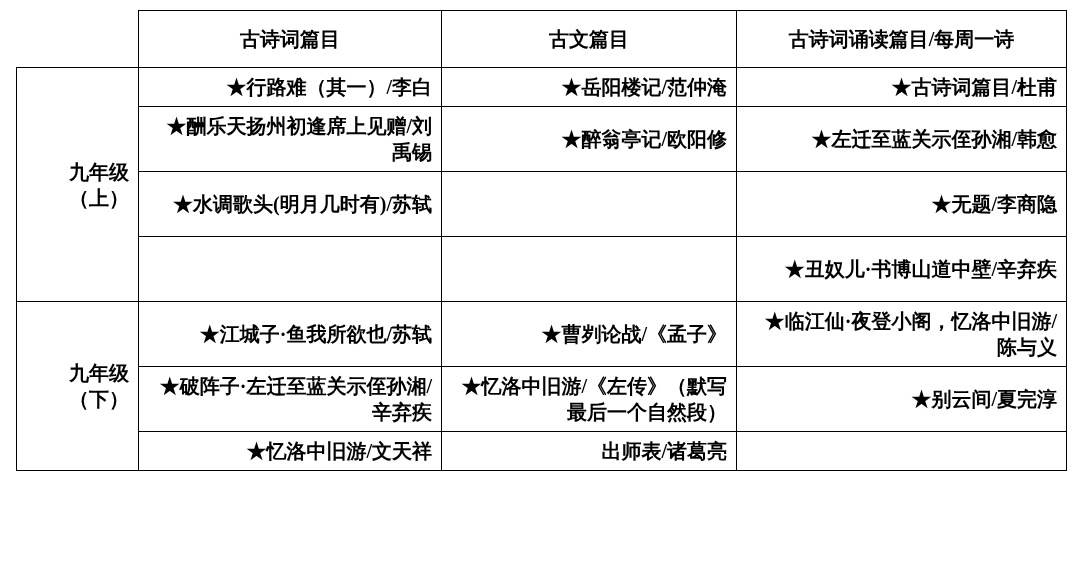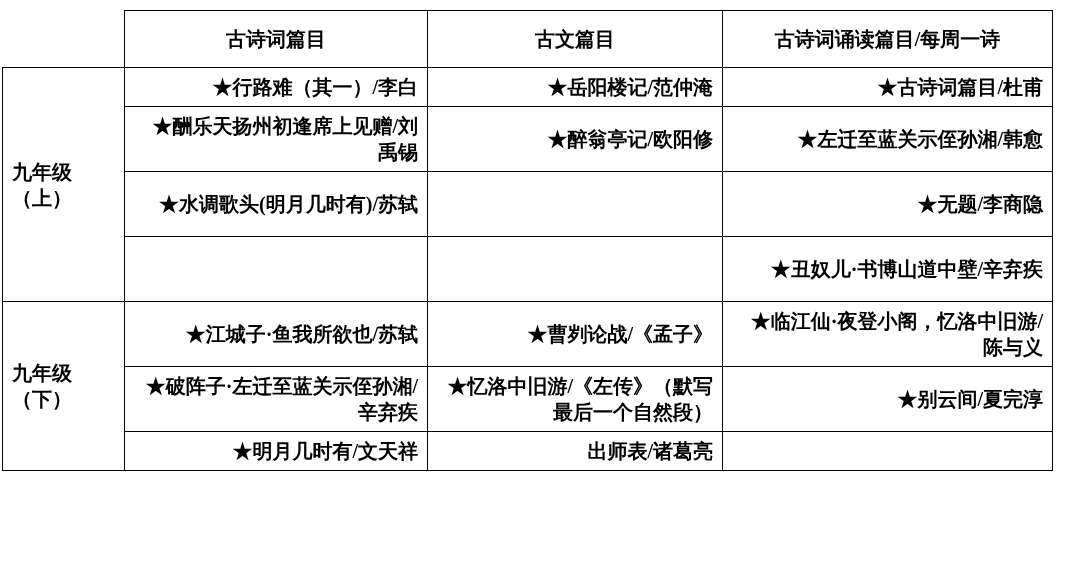--- a/index.html
+++ b/index.html
@@ -16,21 +16,21 @@
   }
   .sheet {
     width: 1080px;
     height: 584px;
     position: relative;
     background: #ffffff;
   }
   table.poem-table {
     border-collapse: collapse;
     table-layout: fixed;
-    margin: 10px 0 0 2px;
+    margin: 10px 0 0 16px;
     width: 1050px;
   }
   table.poem-table td,
   table.poem-table th {
     border: 1px solid #000000;
     padding: 6px 9px;
     vertical-align: middle;
     font-size: 20px;
     line-height: 1.30;
     font-weight: bold;
@@ -46,21 +46,21 @@
     height: 44px;
     font-weight: bold;
   }
   .head-blank {
     border-top: 0 !important;
     border-left: 0 !important;
     border-bottom: 1px solid #000 !important;
     background: #ffffff;
   }
   .grade-cell {
-    text-align: left;
+    text-align: right;
     font-weight: bold;
     line-height: 1.35;
   }
   .item-cell {
     text-align: right;
     font-weight: bold;
   }
   .empty-cell {
     height: 52px;
   }
@@ -117,19 +117,19 @@
         <td class="item-cell">★江城子·鱼我所欲也/苏轼</td>
         <td class="item-cell">★曹刿论战/《孟子》</td>
         <td class="item-cell">★临江仙·夜登小阁，忆洛中旧游/陈与义</td>
       </tr>
       <tr>
         <td class="item-cell">★破阵子·左迁至蓝关示侄孙湘/辛弃疾</td>
         <td class="item-cell">★忆洛中旧游/《左传》（默写最后一个自然段）</td>
         <td class="item-cell">★别云间/夏完淳</td>
       </tr>
       <tr>
-        <td class="item-cell">★明月几时有/文天祥</td>
+        <td class="item-cell">★忆洛中旧游/文天祥</td>
         <td class="item-cell">出师表/诸葛亮</td>
         <td class="item-cell"></td>
       </tr>
     </tbody>
   </table>
 </div>
 
 </body></html>

